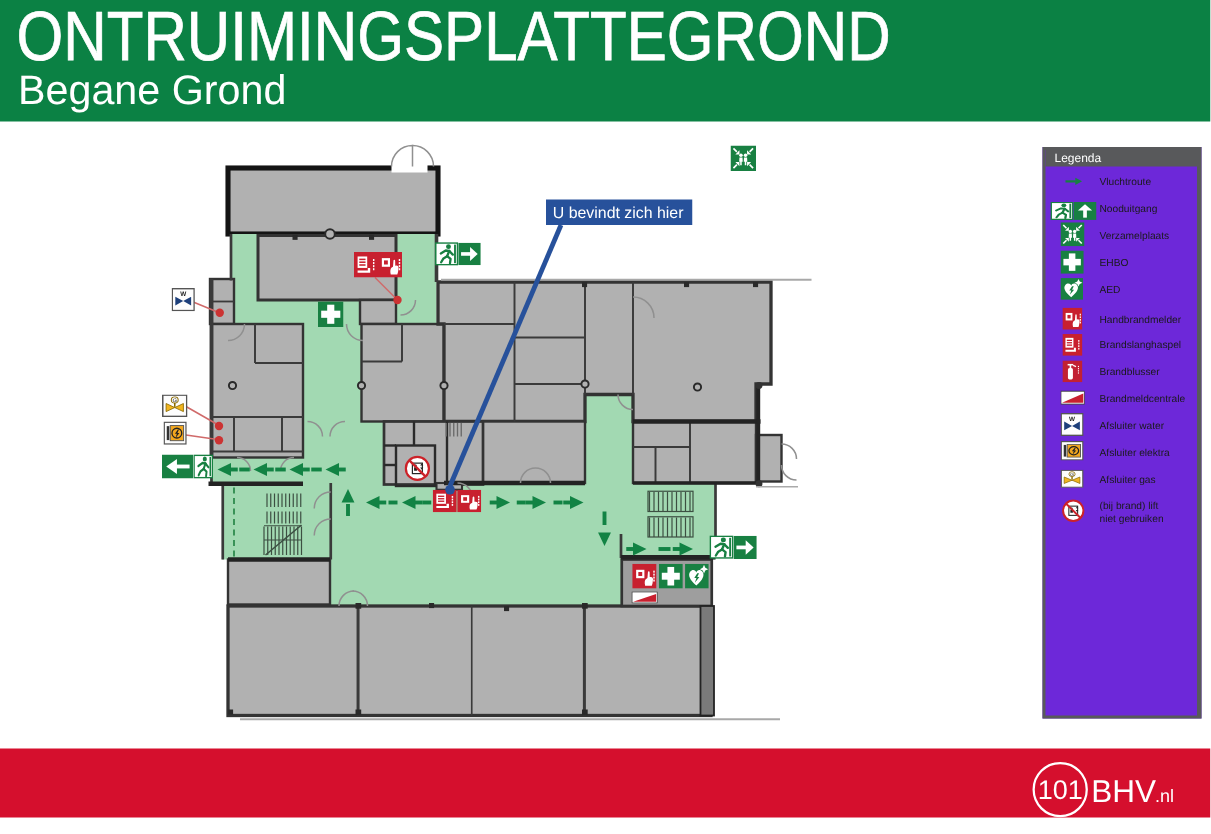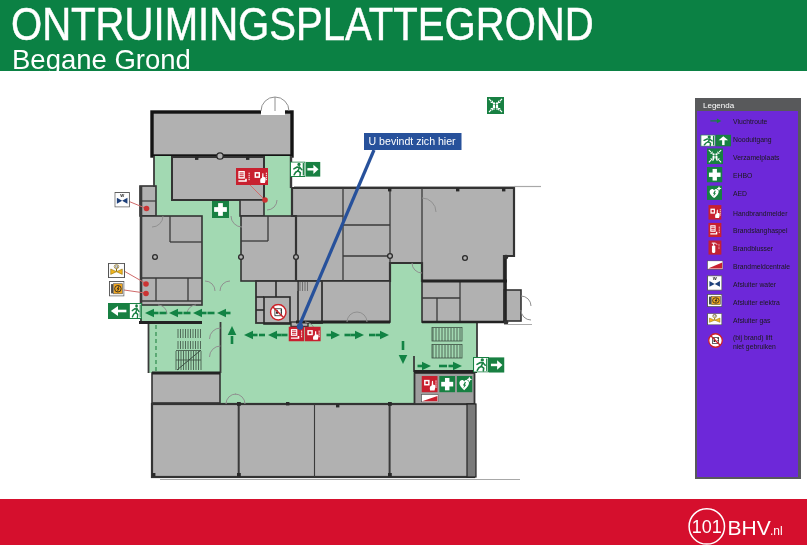--- a/index.html
+++ b/index.html
@@ -1,17 +1,17 @@
 <!DOCTYPE html>
 <html><head>
 <meta charset="utf-8">
 <style>
   html,body{margin:0;padding:0;}
   body{width:807px;height:556px;position:relative;font-family:"Liberation Sans",sans-serif;background:#fff;overflow:hidden;}
-  #header{position:absolute;left:0;top:0;width:807px;height:71px;background:#0b8144;}
+  #header{position:absolute;left:0;top:0;width:807px;height:81px;background:#0b8144;}
   #title{position:absolute;left:11px;top:-3px;font-size:46.5px;color:#fff;white-space:nowrap;transform:scaleX(0.862);transform-origin:0 0;-webkit-text-stroke:0.5px #fff;}
   #subtitle{position:absolute;left:12px;top:43.5px;font-size:27.5px;color:#fff;}
   #footer{position:absolute;left:0;top:499px;width:807px;height:46px;background:#d50f2d;}
   #plan{position:absolute;left:0;top:0;}
   #legend{position:absolute;left:695px;top:98px;width:101px;height:377px;background:#6d28d9;border:2px solid #58595b;border-right:3px solid #58595b;}
   #legtitle{position:absolute;left:0;top:0;width:101px;height:10.5px;background:#58595b;color:#fff;font-size:8px;padding-top:1px;padding-left:6px;box-sizing:border-box;}
   .lbl{position:absolute;left:733px;line-height:9.5px;font-size:6.8px;color:#1a1a1a;white-space:nowrap;}
   #logo{position:absolute;left:688px;top:498px;width:119px;height:47px;color:#fff;}
 </style>
 </head>

